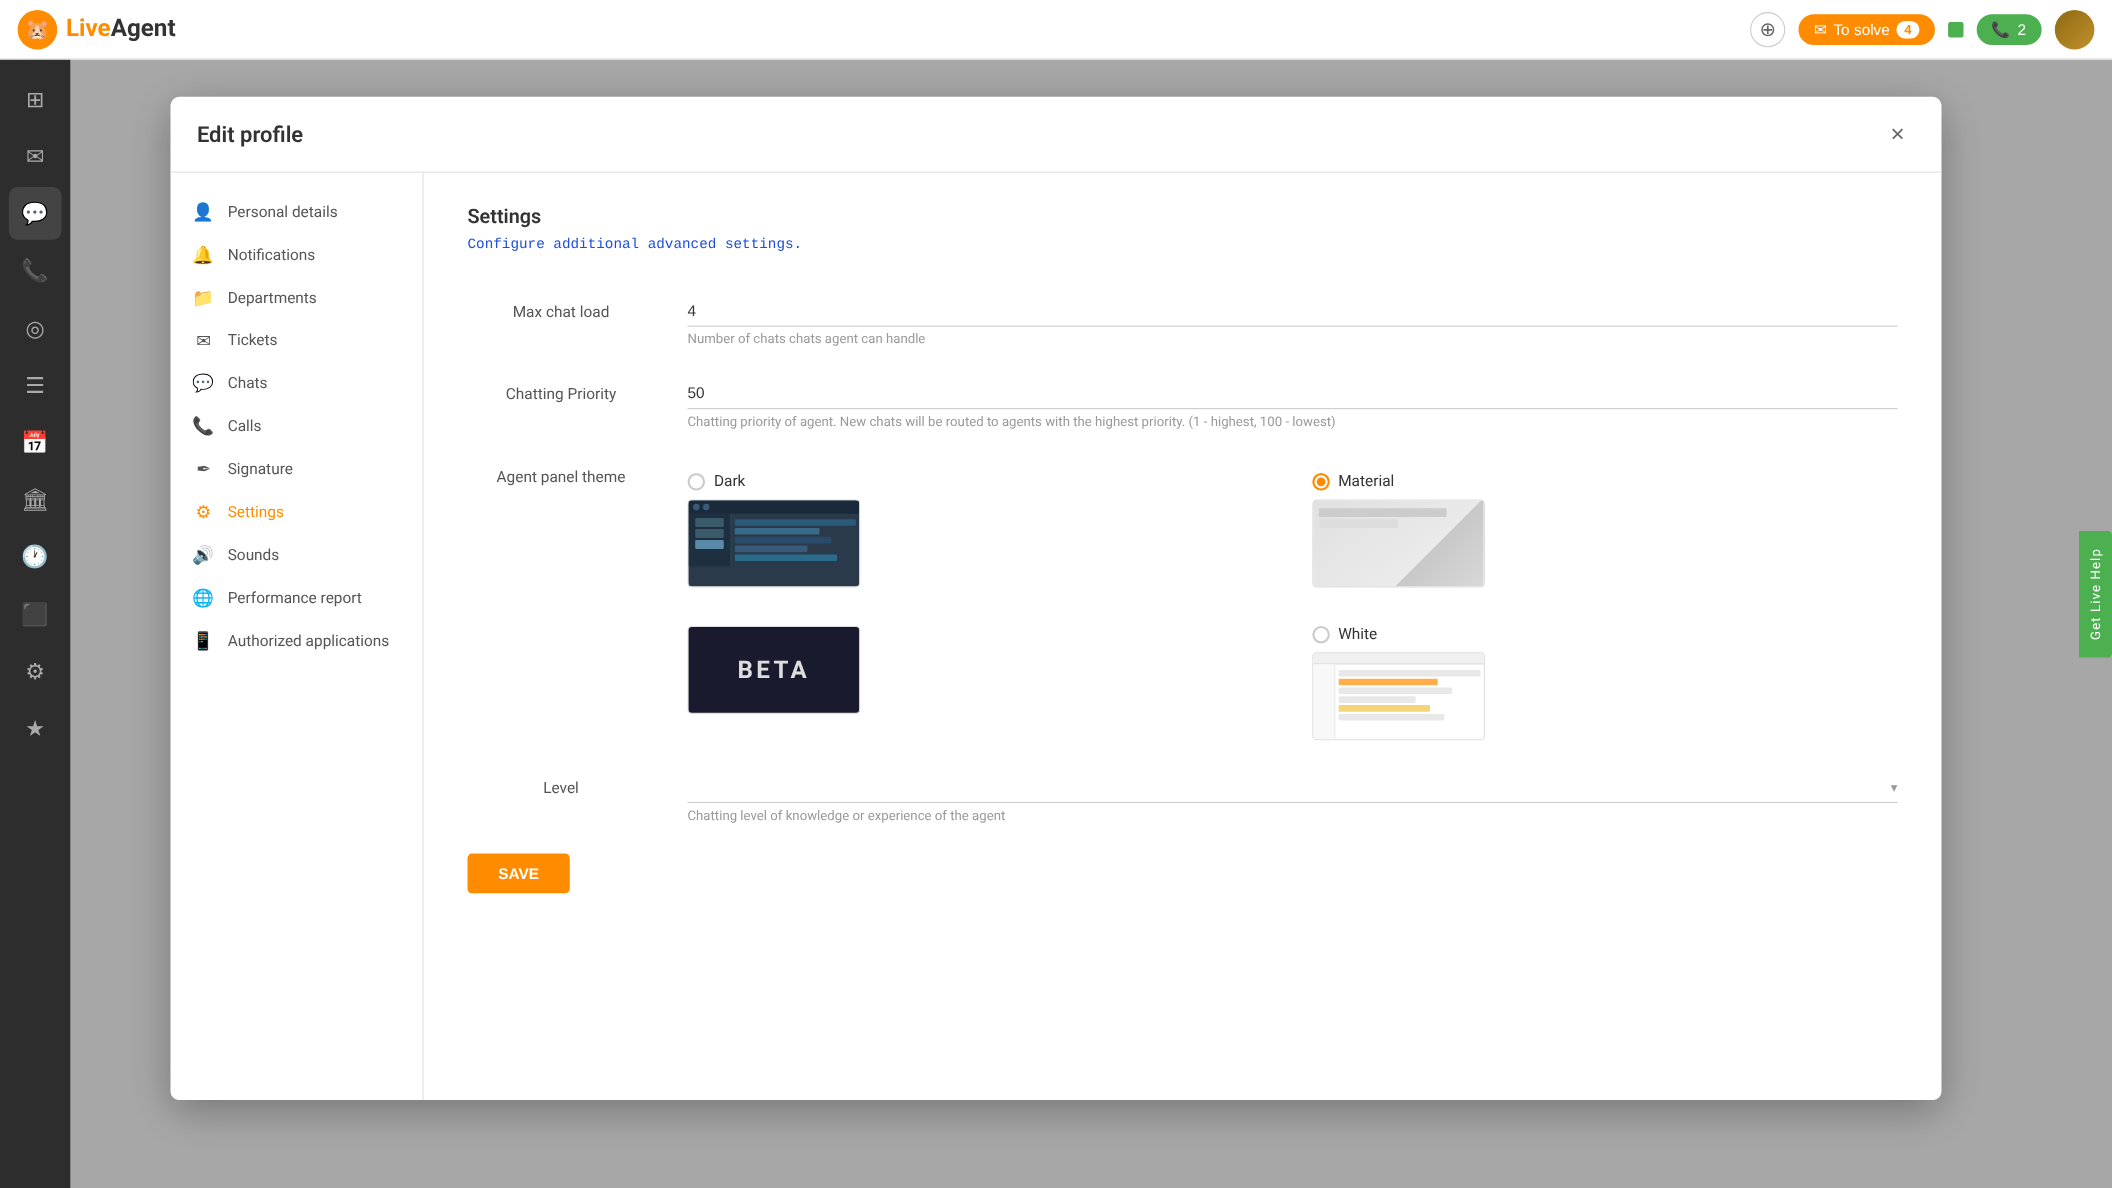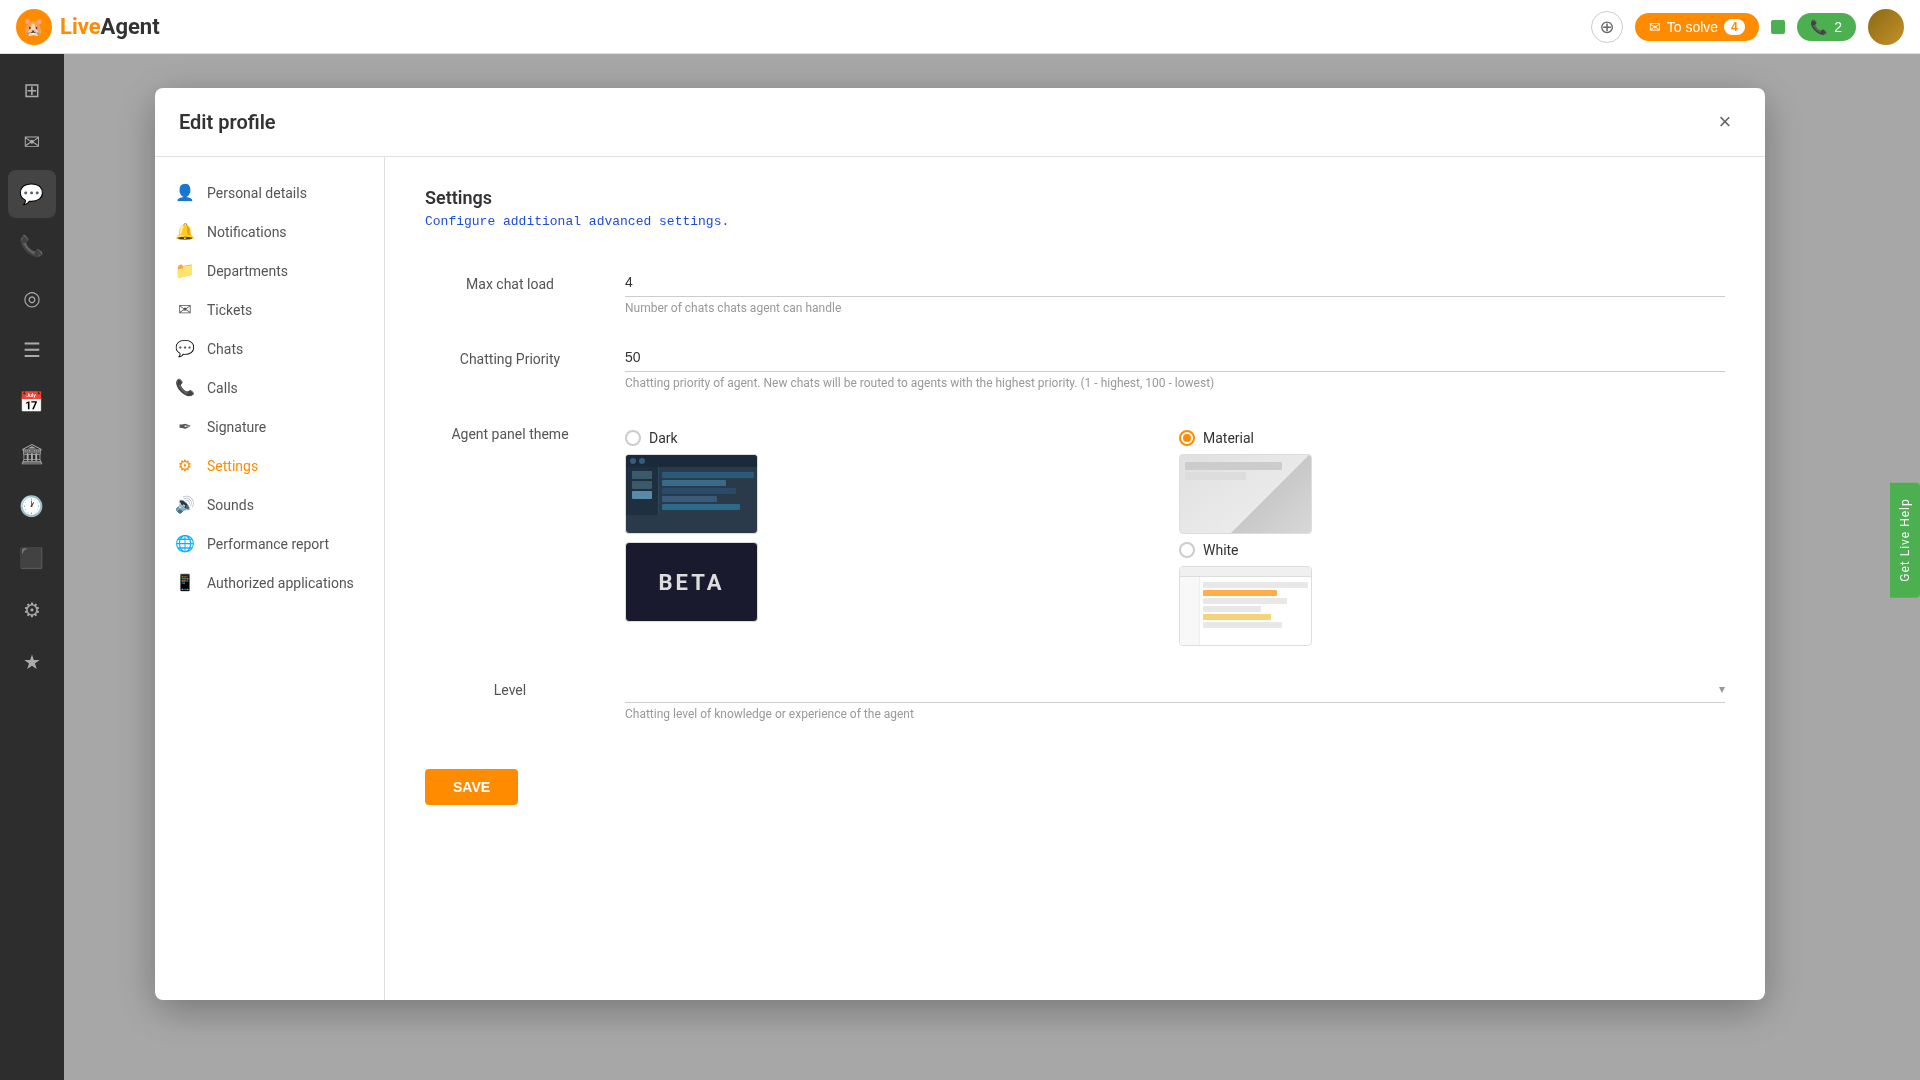--- a/index.html
+++ b/index.html
@@ -112,35 +112,35 @@
     }
     .form-control-area { flex: 1; }
     .form-input {
       width: 100%; border: none; border-bottom: 1px solid #ccc;
       padding: 6px 0; font-size: 14px; color: #333; outline: none;
       background: transparent;
     }
     .form-hint { font-size: 12px; color: #999; margin-top: 4px; }
 
     
-    .theme-grid { display: grid; grid-template-columns: 1fr 1fr; gap: 8px; margin-top: 12px; }
+    .theme-grid { display: grid; grid-template-columns: 1fr 1fr; gap: 35px; margin-top: 12px; }
     .theme-option { display: flex; flex-direction: column; gap: 8px; }
     .theme-radio-row { display: flex; align-items: center; gap: 8px; font-size: 14px; color: #333; }
     .radio-btn {
       width: 16px; height: 16px; border-radius: 50%; border: 2px solid #ccc;
       display: inline-block; cursor: pointer; position: relative;
     }
     .radio-btn.checked { border-color: #FF8C00; }
     .radio-btn.checked::after {
       content: ''; position: absolute; top: 50%; left: 50%;
       transform: translate(-50%, -50%); width: 8px; height: 8px;
       background: #FF8C00; border-radius: 50%;
     }
     .theme-preview {
-      width: 133px; height: 80px; border: 1px solid #ddd; border-radius: 4px;
+      width: 157px; height: 80px; border: 1px solid #ddd; border-radius: 4px;
       overflow: hidden; position: relative;
     }
     .theme-dark { background: #2a3a4a; }
     .theme-dark-inner { width: 100%; height: 100%; position: relative; overflow: hidden; }
     .dark-bar { height: 12px; background: #1a2a3a; display: flex; align-items: center; padding: 0 4px; gap: 3px; }
     .dark-dot { width: 6px; height: 6px; border-radius: 50%; background: #3a5a7a; }
     .dark-row { height: 8px; margin: 2px 4px; background: #3a5a6a; border-radius: 1px; }
     .dark-row-hl { background: #5a8aaa; }
 
     .theme-obsidian { background: #1a1a2e; display: flex; align-items: center; justify-content: center; }
@@ -165,21 +165,20 @@
     .level-row { position: relative; }
     .dropdown-arrow {
       position: absolute; right: 0; top: 50%; transform: translateY(-50%);
       color: #999; font-size: 12px; pointer-events: none;
     }
 
     
     .save-btn {
       background: #FF8C00; color: white; border: none; border-radius: 4px;
       padding: 10px 28px; font-size: 14px; font-weight: 600; cursor: pointer;
-      margin-top: 20px;
     }
 
     
     .live-help {
       position: fixed; right: 0; top: 50%; transform: translateY(-50%);
       background: #4CAF50; color: white; writing-mode: vertical-rl;
       text-orientation: mixed; transform: translateY(-50%) rotate(180deg);
       padding: 16px 8px; font-size: 12px; cursor: pointer; z-index: 400;
       border-radius: 4px 0 0 4px; letter-spacing: 1px;
     }

